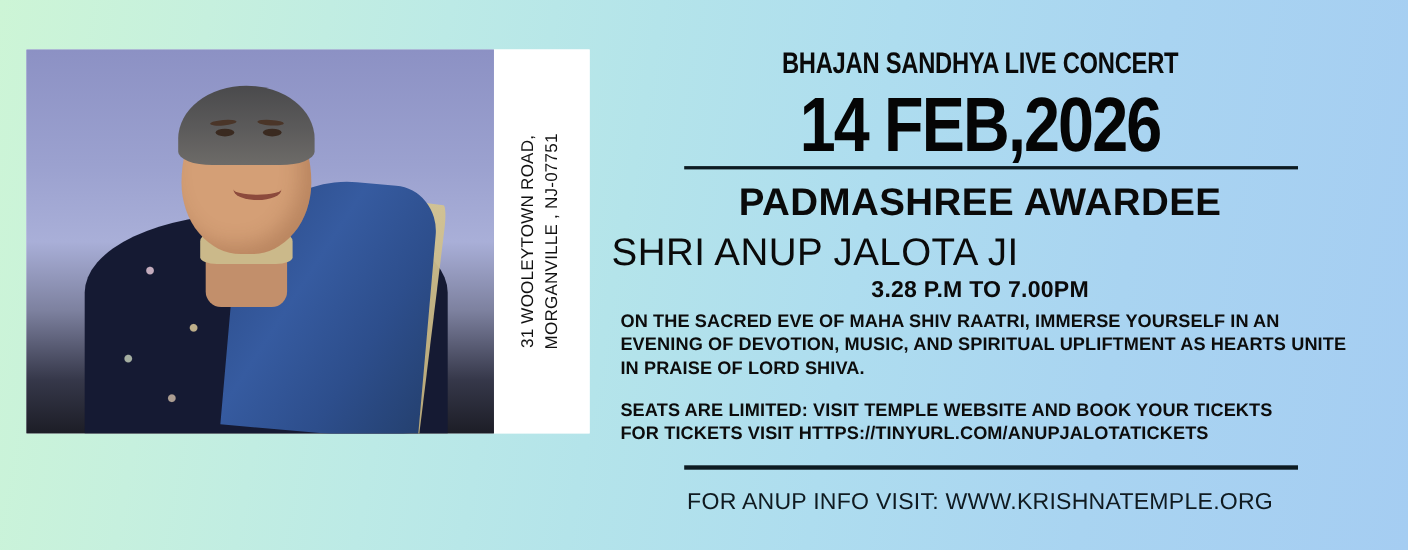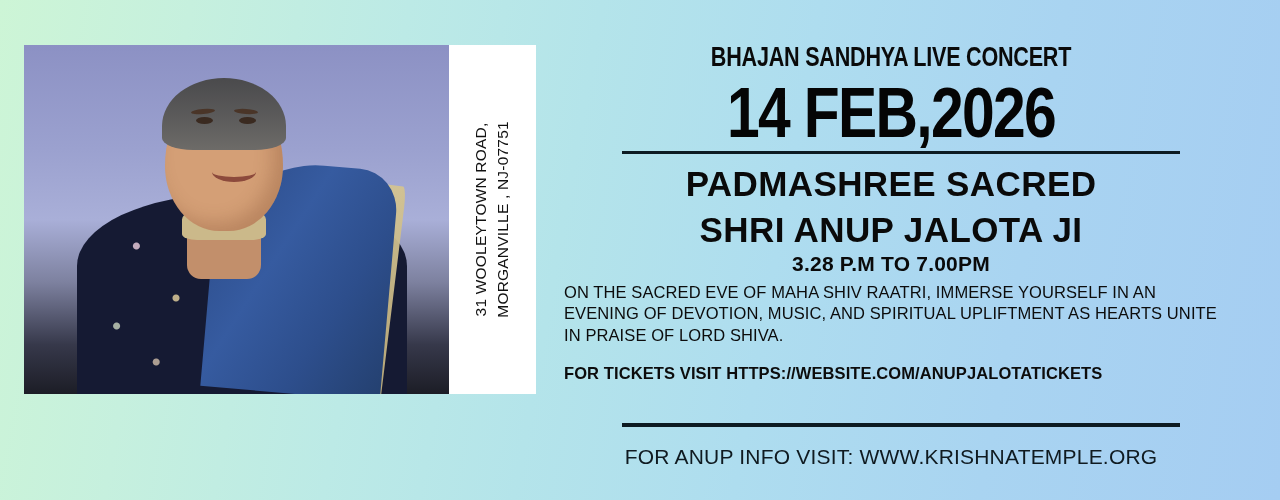--- a/index.html
+++ b/index.html
@@ -250,23 +250,22 @@
     font-weight: 700;
     color: #0a0a0a;
     letter-spacing: 0.4px;
   }
 
   #artist-name {
     position: absolute;
     left: 0;
     right: 30px;
     top: 210px;
-    text-align: center;
     font-size: 35px;
-    font-weight: 700;
+    font-weight: 400;
     color: #0a0a0a;
     letter-spacing: 0.4px;
   }
 
   #event-time {
     position: absolute;
     left: 0;
     right: 30px;
     top: 252px;
     text-align: center;
@@ -275,21 +274,21 @@
     color: #0a0a0a;
     letter-spacing: 0.2px;
   }
 
   #event-description {
     position: absolute;
     left: 8px;
     top: 282px;
     width: 664px;
     font-size: 16.5px;
-    font-weight: 400;
+    font-weight: 700;
     color: #0c0c0c;
     line-height: 1.30;
     letter-spacing: 0.1px;
   }
 
   #ticket-info {
     position: absolute;
     left: 8px;
     top: 363px;
     width: 664px;
@@ -347,30 +346,31 @@
   </div>
 
   <div id="info-column">
 
     <div id="event-kicker">BHAJAN SANDHYA LIVE CONCERT</div>
 
     <div id="event-date">14 FEB,2026</div>
 
     <div class="rule" id="rule-top"></div>
 
-    <div id="award-title">PADMASHREE SACRED</div>
+    <div id="award-title">PADMASHREE AWARDEE</div>
 
     <div id="artist-name">SHRI ANUP JALOTA JI</div>
 
     <div id="event-time">3.28 P.M TO 7.00PM</div>
 
     <div id="event-description">ON THE SACRED EVE OF MAHA SHIV RAATRI, IMMERSE YOURSELF IN AN EVENING OF DEVOTION, MUSIC, AND SPIRITUAL UPLIFTMENT AS HEARTS UNITE IN PRAISE OF LORD SHIVA.</div>
 
     <div id="ticket-info">
-      <span class="t-line">FOR TICKETS VISIT HTTPS://WEBSITE.COM/ANUPJALOTATICKETS</span>
+      <span class="t-line">SEATS ARE LIMITED: VISIT TEMPLE WEBSITE AND BOOK YOUR TICEKTS</span>
+      <span class="t-line">FOR TICKETS VISIT HTTPS://TINYURL.COM/ANUPJALOTATICKETS</span>
     </div>
 
     <div class="rule" id="rule-bottom"></div>
 
     <div id="footer-info">FOR ANUP INFO VISIT: WWW.KRISHNATEMPLE.ORG</div>
 
   </div>
 
 </div>
 

